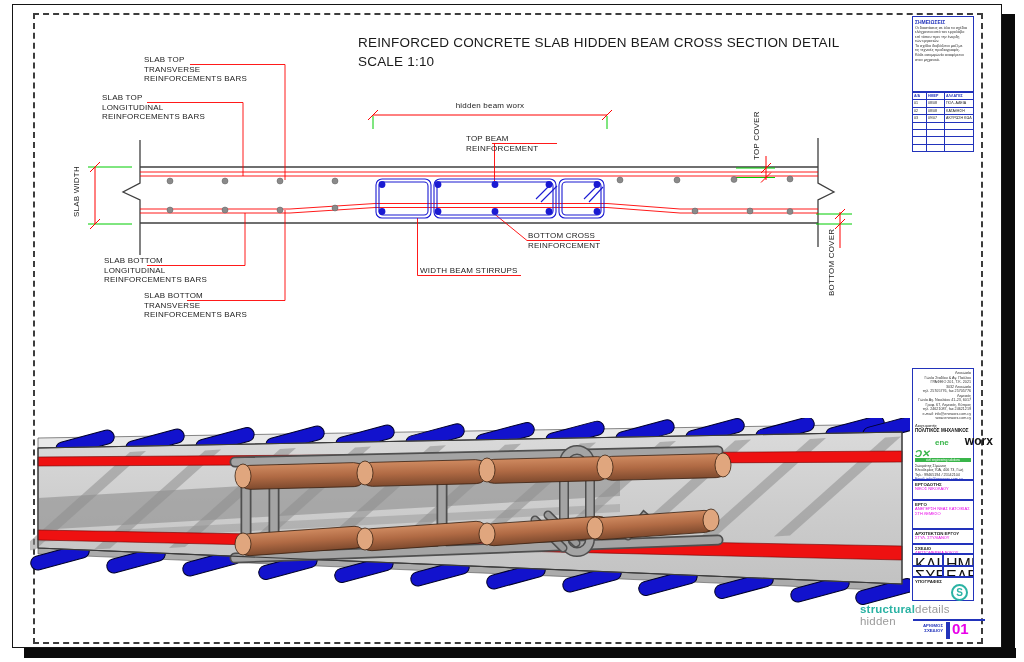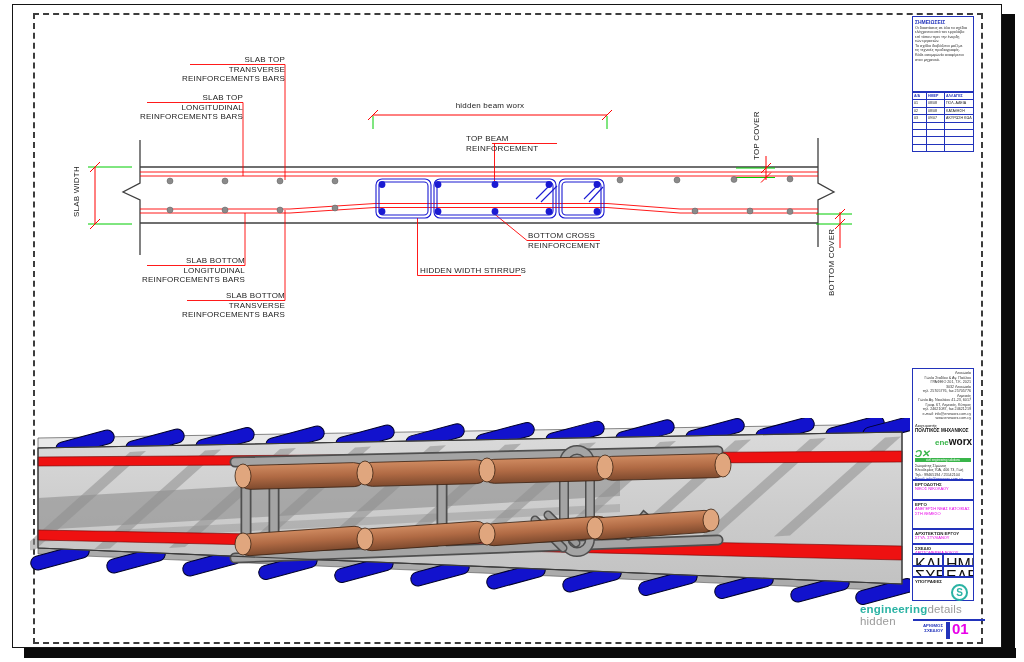--- a/index.html
+++ b/index.html
@@ -8,41 +8,41 @@
   .sheet-outline{position:absolute;left:12px;top:4px;width:990px;height:644px;
                  border:1.5px solid #151515;background:#fff;box-sizing:border-box;}
   .shadow-bottom{position:absolute;left:24px;top:648px;width:992px;height:10px;background:#0a0a0a;}
   .shadow-right{position:absolute;left:1002px;top:14px;width:13px;height:644px;background:#0a0a0a;}
   .dashed-frame{position:absolute;left:33px;top:13px;width:950px;height:631px;
                 border:2px dashed #3c3c3c;box-sizing:border-box;}
   .title{position:absolute;left:358px;top:33px;font-size:13.5px;line-height:19px;
          letter-spacing:.2px;color:#1a1a1a;white-space:pre-line;}
   .lbl{position:absolute;font-size:8px;line-height:9.5px;letter-spacing:.2px;color:#1c1c1c;
        white-space:pre-line;}
-  .r{text-align:right;} .c{text-align:center;}
+  .r{text-align:left;margin-left:9px;} .c{text-align:center;}
   .vlbl{position:absolute;font-size:8px;letter-spacing:.2px;color:#1c1c1c;
         transform:rotate(-90deg);transform-origin:0 0;white-space:nowrap;}
   svg{position:absolute;}
   
   .tb{position:absolute;left:912px;width:62px;box-sizing:border-box;border:1px solid #2233bb;background:#fff;}
   .tb-title{font-size:5px;font-weight:bold;color:#2233bb;padding:1.5px 2px 1px 2px;}
   .tb-notes{font-size:3.8px;line-height:4.6px;color:#333;padding:0 2px;white-space:pre-line;}
   table.rev{position:absolute;left:912px;top:92px;width:62px;border-collapse:collapse;background:#fff;}
   table.rev td,table.rev th{border:0.5px solid #2233bb;font-size:3.6px;line-height:6.4px;height:6.4px;
        padding:0 1px;color:#222;font-weight:normal;text-align:left;overflow:hidden;white-space:nowrap;}
   table.rev th{font-weight:bold;color:#2233bb;}
   .office{position:absolute;left:912px;top:368px;width:62px;height:112px;box-sizing:border-box;
           border:1px solid #2233bb;background:#fff;padding:2px;}
   .office .addr{font-size:3.7px;line-height:4.5px;color:#333;text-align:right;white-space:pre-line;}
   .office .mail{font-size:3.7px;line-height:4.6px;color:#333;text-align:right;white-space:pre-line;}
   .office .mgr1{font-size:4px;color:#222;margin-top:2px;}
   .office .mgr2{font-size:4.6px;font-weight:bold;color:#111;}
   .enelogo{margin-top:2px;line-height:9px;}
   .enelogo .g{color:#39b54a;font-weight:bold;font-size:8px;padding-left:20px;}
-  .enelogo .k{color:#111;font-weight:bold;font-size:10px;}
+  .enelogo .k{color:#111;font-weight:bold;font-size:12px;margin-left:16px;}
   .enelogo .x{display:inline-block;color:#39b54a;font-weight:bold;font-size:10px;transform:skewX(-12deg);}
   .enebar{background:#39b54a;color:#fff;font-size:3px;line-height:4.5px;text-align:center;width:56px;}
   .eng{font-size:3.7px;line-height:4.5px;color:#333;margin-top:1.5px;white-space:pre-line;}
   .maillink{font-size:3.7px;color:#2233bb;text-decoration:underline;}
   .fbox{position:absolute;left:912px;width:62px;box-sizing:border-box;border:1px solid #2233bb;
         background:#fff;padding:1px 2px;overflow:hidden;}
   .fbox .fl{font-size:4.4px;font-weight:bold;color:#222;line-height:5.2px;}
   .fbox .fv{font-size:4px;color:#e800e8;line-height:4.8px;white-space:pre-line;}
   .half{position:absolute;width:31px;box-sizing:border-box;border:1px solid #2233bb;background:#fff;
         padding:1px 2px;overflow:hidden;}
@@ -60,20 +60,22 @@
 </head>
 <body>
 
 <div class="screen">
 
   <div class="shadow-bottom"></div>
   <div class="shadow-right"></div>
   <div class="sheet-outline"></div>
   <div class="dashed-frame"></div>
 
+  <div class="title">REINFORCED CONCRETE SLAB HIDDEN BEAM CROSS SECTION DETAIL
+SCALE 1:10</div>
 
   <svg style="left:0;top:0" width="1024" height="420" viewBox="0 0 1024 420">
 
     <g stroke="#3f3f3f" stroke-width="1.3" fill="none">
       <path d="M140,167 H818"></path>
       <path d="M140,223 H818"></path>
       <path d="M140,140 V183 L123,192 L140,200 V255"></path>
       <path d="M818,138 V183 L834,192 L818,200 V247"></path>
     </g>
 
@@ -174,21 +176,21 @@
   <div class="lbl r" style="left:95px;top:256px;width:150px">SLAB BOTTOM
 LONGITUDINAL
 REINFORCEMENTS BARS</div>
   <div class="lbl r" style="left:135px;top:291px;width:150px">SLAB BOTTOM
 TRANSVERSE
 REINFORCEMENTS BARS</div>
   <div class="lbl" style="left:466px;top:134px;width:120px">TOP BEAM
 REINFORCEMENT</div>
   <div class="lbl" style="left:528px;top:231px;width:120px">BOTTOM CROSS
 REINFORCEMENT</div>
-  <div class="lbl" style="left:420px;top:266px;width:140px">HIDDEN WIDTH STIRRUPS</div>
+  <div class="lbl" style="left:420px;top:266px;width:140px">WIDTH BEAM STIRRUPS</div>
   <div class="lbl c" style="left:420px;top:101px;width:140px">hidden beam worx</div>
   <div class="vlbl" style="left:72px;top:217px">SLAB WIDTH</div>
   <div class="vlbl" style="left:752px;top:160px">TOP COVER</div>
   <div class="vlbl" style="left:827px;top:296px">BOTTOM COVER</div>
 
   <svg style="left:30px;top:418px" width="880" height="235" viewBox="0 0 880 235">
     <defs>
       <linearGradient id="conc" x1="0" y1="0" x2="0" y2="1">
         <stop offset="0" stop-color="#dadada"></stop>
           <stop offset="0.5" stop-color="#cdcdcd"></stop>
@@ -430,21 +432,21 @@
   <div class="half" style="left:943px;top:566px;height:11px">
     <div class="fl">ΕΛΕΓΧΟΣ</div>
 
   </div>
   <div class="fbox" style="top:577px;height:24px">
     <div class="fl">ΥΠΟΓΡΑΦΕΣ</div>
   </div>
 
   <div class="slogo">S</div>
   <div class="brand">
-    <span class="b1">engineering</span><span class="b2">details hidden</span>
+    <span class="b1">structural</span><span class="b2">details hidden</span>
   </div>
   <div class="numrule"></div>
   <div class="numlbl">ΑΡΙΘΜΟΣ
 ΣΧΕΔΙΟΥ</div>
   <div class="numbar"></div>
   <div class="numval">01</div>
 
 </div>
 
 </body></html>

